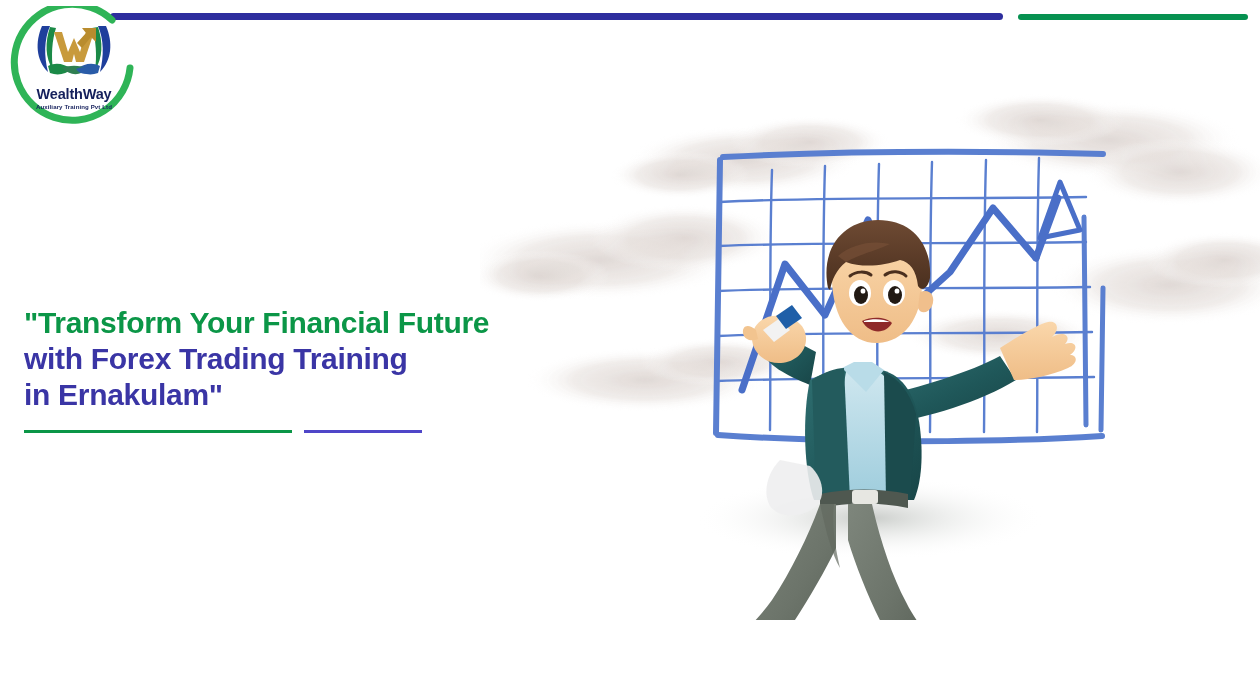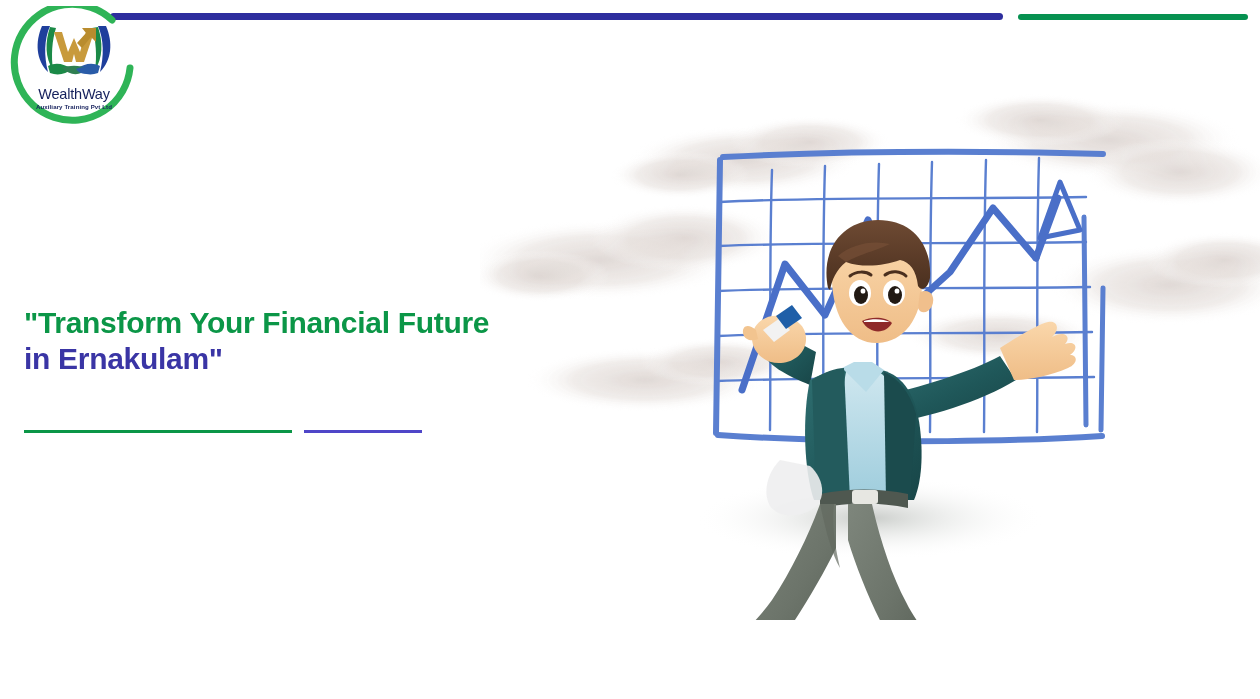--- a/index.html
+++ b/index.html
@@ -64,21 +64,21 @@
     height: 108px;
     text-align: center;
   }
   .logo-mark {
     position: relative;
     width: 104px;
     height: 72px;
   }
   .logo-name {
     font-size: 14.5px;
-    font-weight: normal;
+    font-weight: bold;
     color: #15205c;
     letter-spacing: -0.2px;
     line-height: 1;
     margin-top: 1px;
   }
   .logo-name .alt { color: #15205c; }
   .logo-sub {
     font-size: 6.1px;
     font-weight: bold;
     color: #15205c;
@@ -332,20 +332,21 @@
       </div>
       <div class="logo-name">
         <span>Wealth</span><span class="alt">Way</span>
       </div>
       <div class="logo-sub">Auxiliary Training Pvt Ltd</div>
     </div>
   </div>
 
   <div class="headline">
     <div class="headline-line hl-green">"Transform Your Financial Future</div>
+    <div class="headline-line hl-indigo">with Forex Trading Training</div>
     <div class="headline-line hl-indigo">in Ernakulam"</div>
   </div>
 
   <div class="underlines">
     <div class="ul-green"></div>
     <div class="ul-indigo"></div>
   </div>
 
 </div>
 

